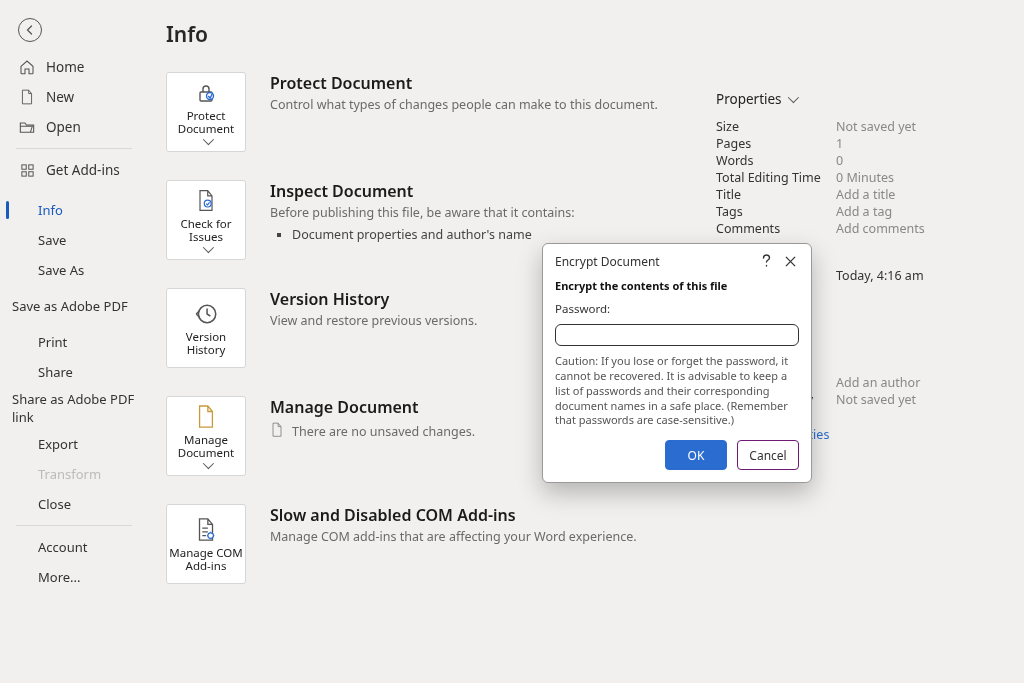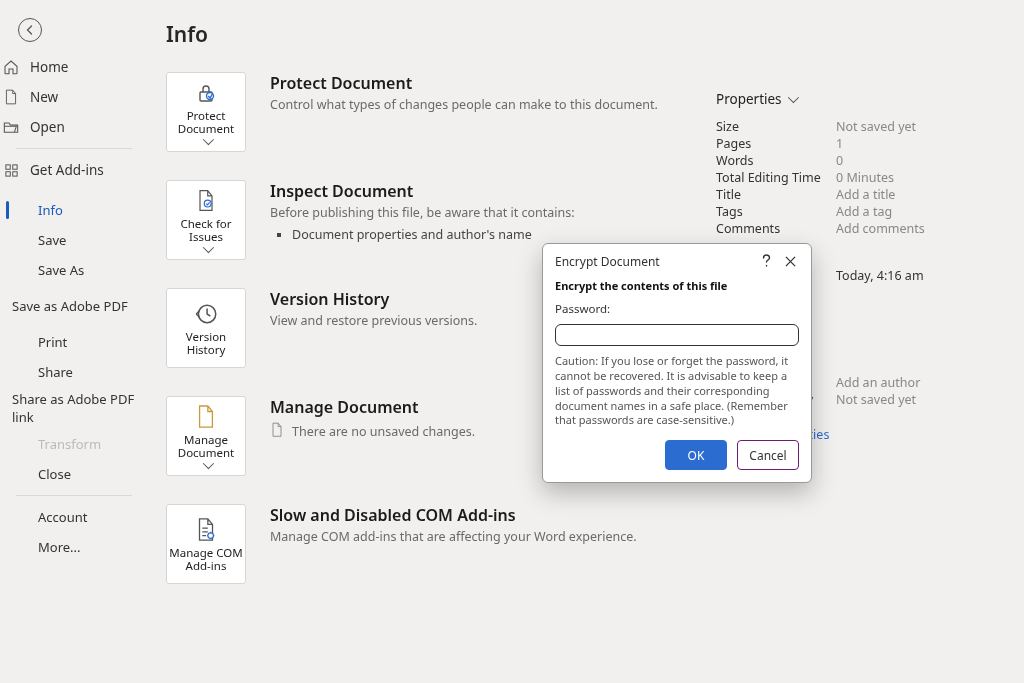--- a/index.html
+++ b/index.html
@@ -14,21 +14,21 @@
     padding-top: 18px;
   }
   .back-btn {
     width: 24px; height: 24px; margin-left: 18px; margin-bottom: 10px;
     border: 1.5px solid #555; border-radius: 50%;
     display: flex; align-items: center; justify-content: center;
     cursor: pointer;
   }
   .nav-item {
     display: flex; align-items: center; height: 30px;
-    padding-left: 2px; padding-right: 10px; cursor: pointer;
+    padding-left: 18px; padding-right: 10px; cursor: pointer;
     font-size: 13.5px; color: #333; gap: 10px;
   }
   .nav-item.sub { padding-left: 38px; font-size: 13px; height: 30px; }
   .nav-item.tall { height: 42px; padding-left: 12px; }
   .nav-item.selected { color: #185abd; }
   .nav-item.selected::before {
     content: ""; position: absolute; left: 6px; width: 3px; height: 18px;
     background: #185abd; border-radius: 2px;
   }
   .nav-item.disabled { color: #bbb; cursor: default; }
@@ -166,20 +166,23 @@
       <span>Save as Adobe PDF</span>
     </div>
   <div class="nav-item sub">
       <span>Print</span>
     </div>
   <div class="nav-item sub">
       <span>Share</span>
     </div>
   <div class="nav-item sub tall">
       <span>Share as Adobe PDF link</span>
+    </div>
+  <div class="nav-item sub">
+      <span>Export</span>
     </div>
   <div class="nav-item sub disabled">
       <span>Transform</span>
     </div>
   <div class="nav-item sub">
       <span>Close</span>
     </div>
 
   <hr class="nav-sep">
 

